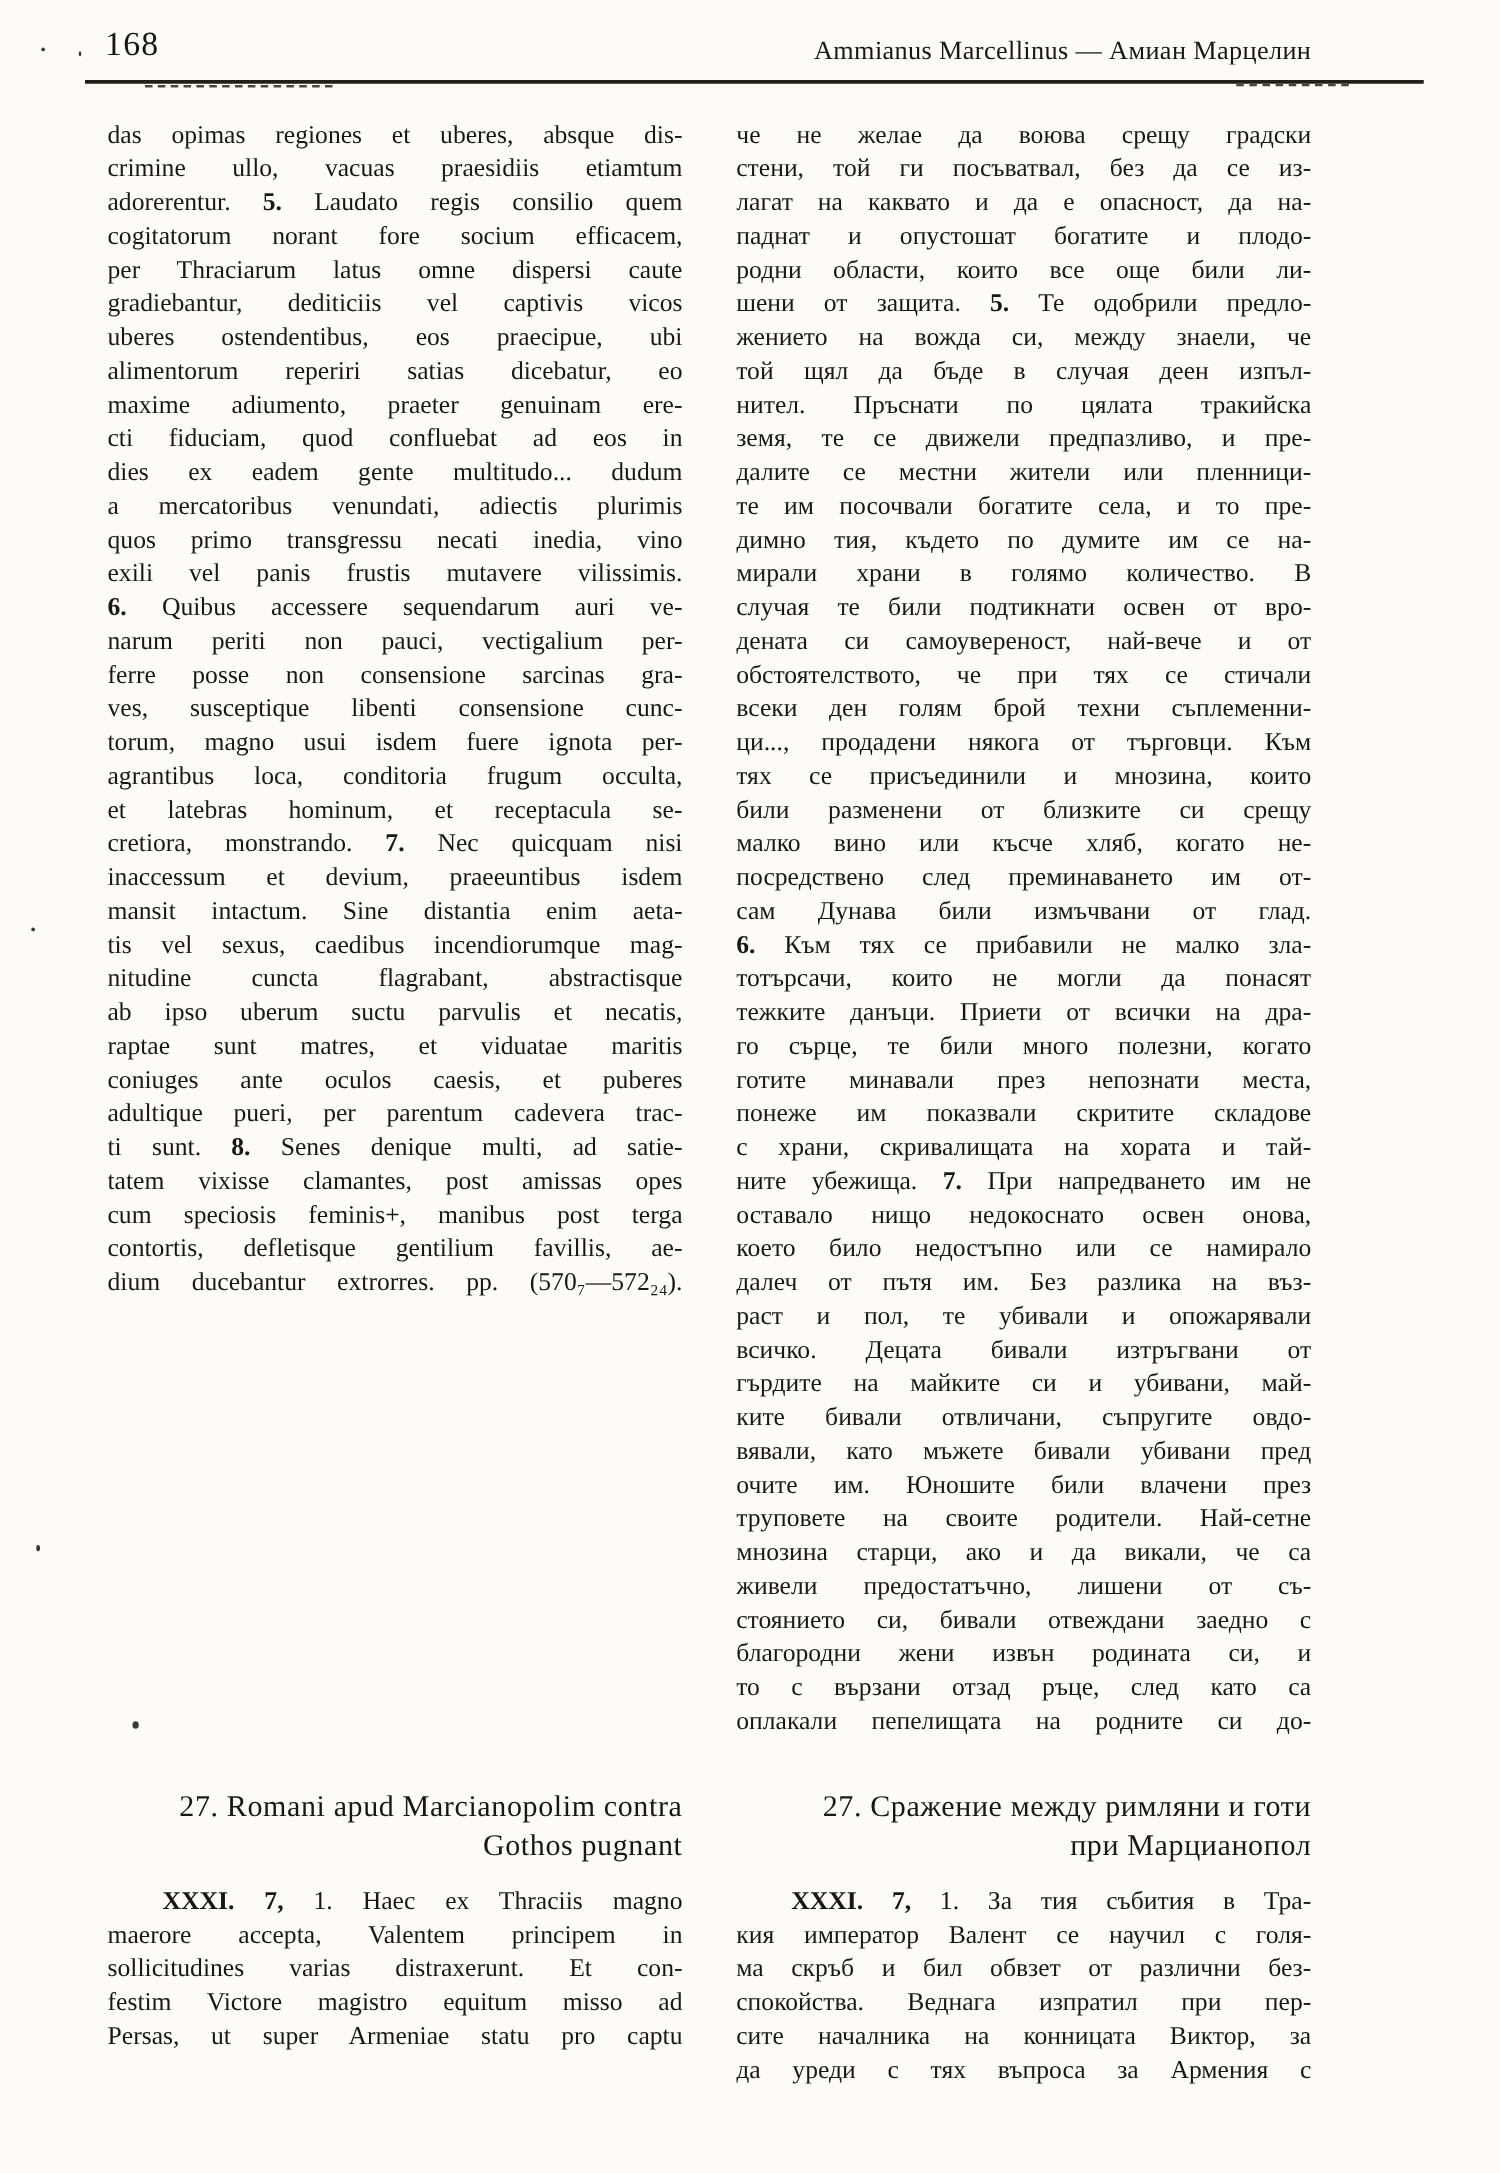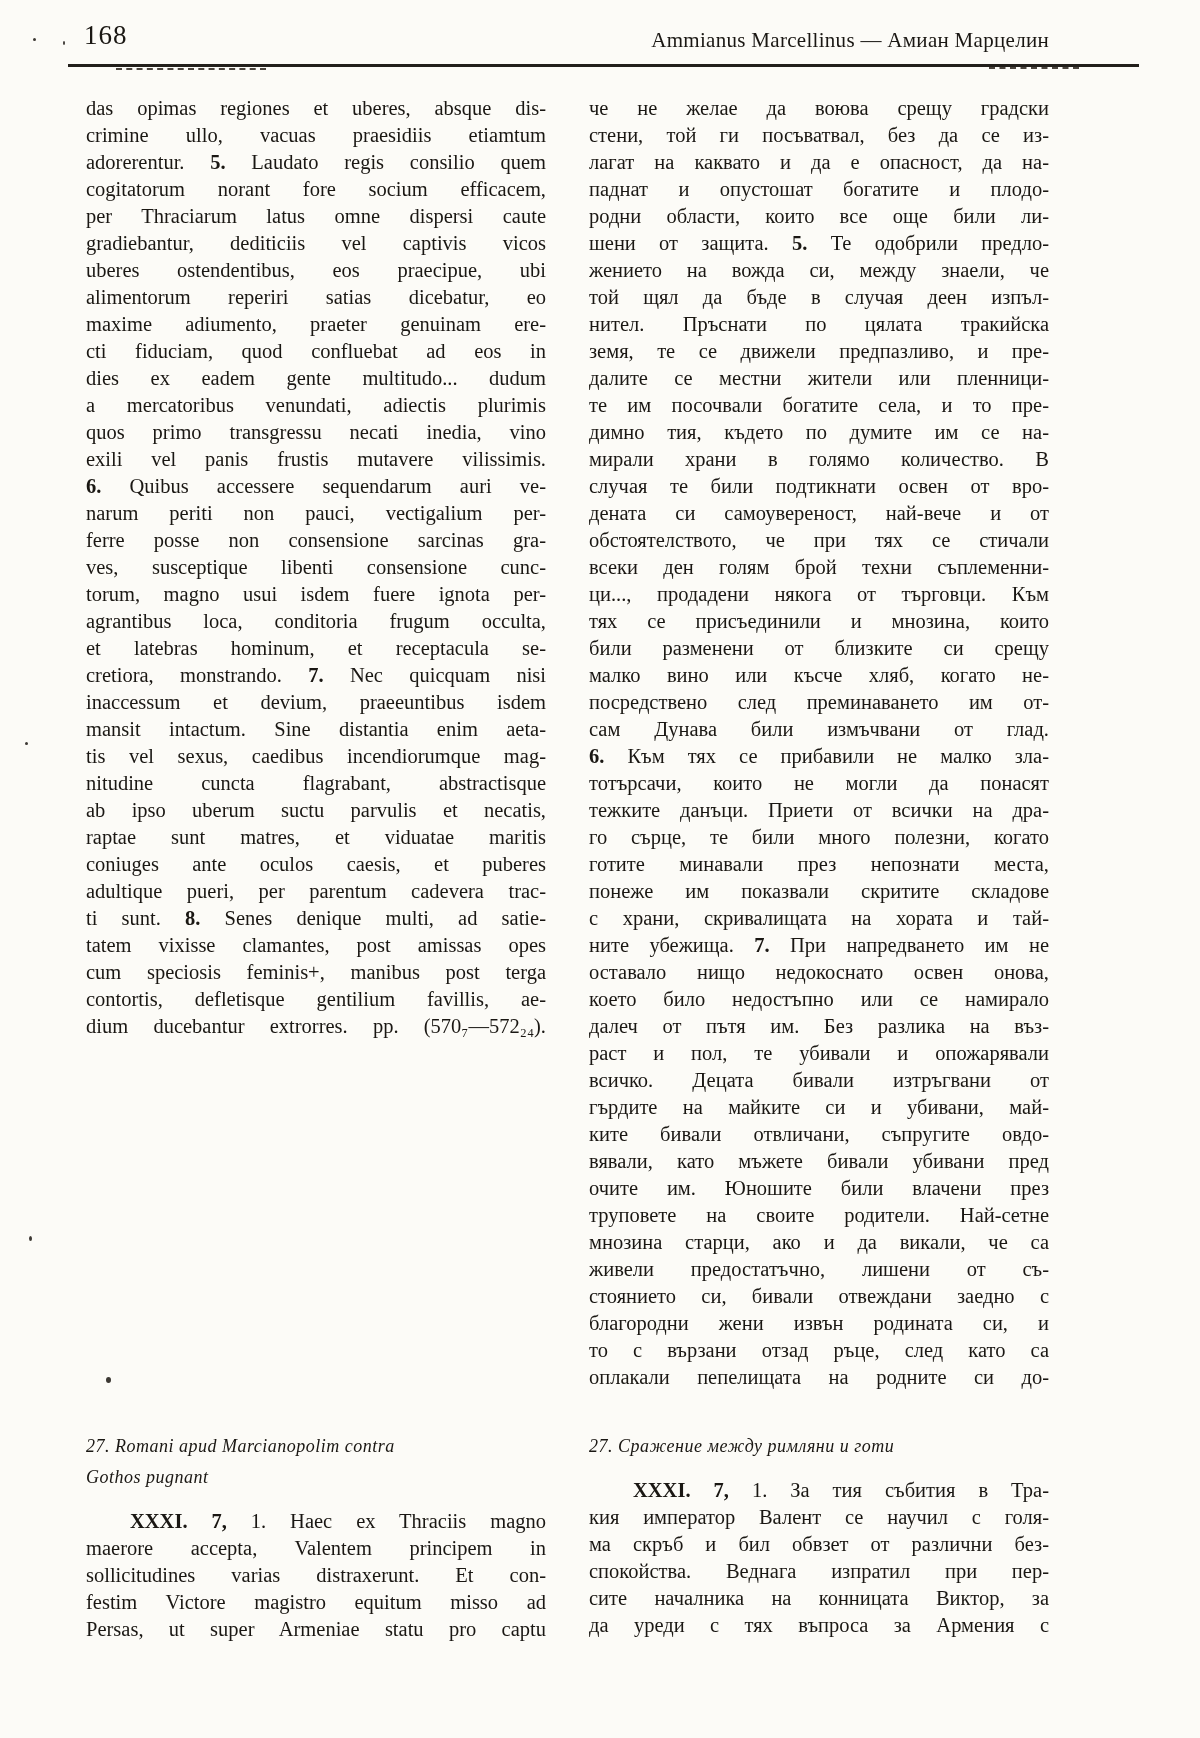--- a/index.html
+++ b/index.html
@@ -23,22 +23,22 @@
   .columns{
     display:grid;grid-template-columns:460px 460px;
     column-gap:43px;row-gap:40px;margin-top:28px;
   }
   .passage{font-size:20.5px;line-height:27px}
   .ln{text-align:justify;text-align-last:justify;height:27px;overflow:hidden}
   .ln.last{text-align-last:left}
   .ln.ind{text-indent:44px}
 
   .section-heading{
-    font-style:italic;text-align:left;
-    font-size:18px;line-height:31px;margin-bottom:15px;
+    text-align:right;
+    font-size:24px;line-height:31px;margin-bottom:15px;
   }
   .section-heading div{letter-spacing:.5px}
   b{font-weight:bold}
 
   .speck{position:absolute;background:#3c3833;border-radius:50%}
   #sp1{left:33px;top:38px;width:3px;height:3px}
   #sp2{left:63px;top:41px;width:2px;height:4px}
   #sp3{left:25px;top:742px;width:3px;height:3px}
   #sp4{left:29px;top:1236px;width:3px;height:5px}
   #sp5{left:106px;top:1377px;width:5px;height:6px}
@@ -159,20 +159,21 @@
           <div class="ln">maerore accepta, Valentem principem in</div>
           <div class="ln">sollicitudines varias distraxerunt. Et con-</div>
           <div class="ln">festim Victore magistro equitum misso ad</div>
           <div class="ln">Persas, ut super Armeniae statu pro captu</div>
         </div>
     </div>
 
     <div>
       <div class="section-heading">
         <div>27. Сражение между римляни и готи</div>
+        <div>при Марцианопол</div>
       </div>
       <div class="passage">
           <div class="ln ind"><b>XXXI. 7,</b> 1. За тия събития в Тра-</div>
           <div class="ln">кия император Валент се научил с голя-</div>
           <div class="ln">ма скръб и бил обвзет от различни без-</div>
           <div class="ln">спокойства. Веднага изпратил при пер-</div>
           <div class="ln">сите началника на конницата Виктор, за</div>
           <div class="ln">да уреди с тях въпроса за Армения с</div>
         </div>
     </div>

